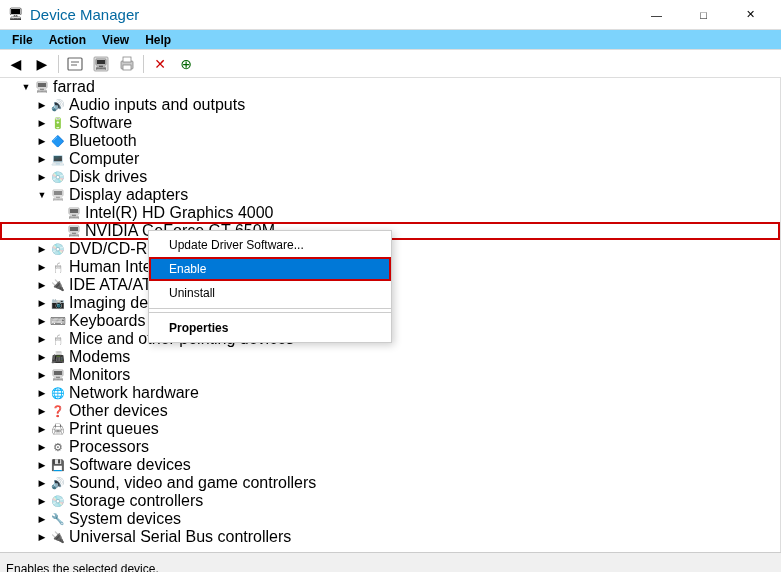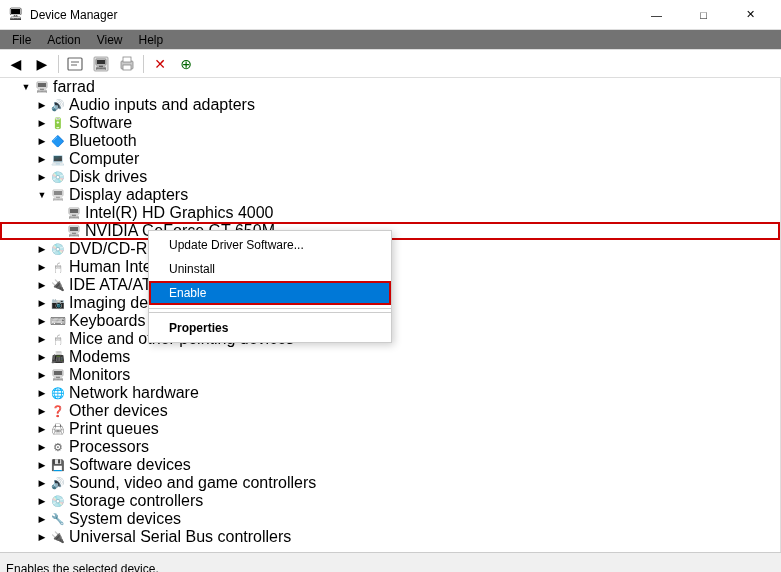--- a/index.html
+++ b/index.html
@@ -26,47 +26,48 @@
     .title-bar-left {
       display: flex;
       align-items: center;
       gap: 6px;
     }
     .title-bar-icon {
       width: 16px;
       height: 16px;
     }
     .title-bar-title {
-      font-size: 12px;
-      color: #000000;
+      font-size: 15px;
+      color: #0369a1;
     }
     .title-bar-controls {
       display: flex;
       gap: 2px;
     }
     .title-bar-btn {
       width: 45px;
       height: 20px;
       background: #fff;
       border: none;
       cursor: pointer;
       display: flex;
       align-items: center;
       justify-content: center;
       font-size: 11px;
     }
 
     
     .menu-bar {
-      background: #737373;
+      background: #7dd3fc;
       height: 20px;
       display: flex;
       align-items: center;
       padding: 0 4px;
       border-bottom: 1px solid #ddd;
+      font-weight: bold;
     }
     .menu-item {
       padding: 2px 8px;
       cursor: pointer;
       font-size: 12px;
     }
 
     
     .toolbar {
       background: #fff;
@@ -268,21 +269,21 @@
       <span class="tree-arrow">▼</span>
       <span class="tree-icon icon-computer">🖥</span>
       <span class="tree-label">farrad</span>
     </div>
 
     <div class="tree-item">
       <span class="tree-indent"></span>
       <span class="tree-indent"></span>
       <span class="tree-arrow">▶</span>
       <span class="tree-icon icon-sound">🔊</span>
-      <span class="tree-label">Audio inputs and adapters</span>
+      <span class="tree-label">Audio inputs and outputs</span>
     </div>
 
     <div class="tree-item">
       <span class="tree-indent"></span>
       <span class="tree-indent"></span>
       <span class="tree-arrow">▶</span>
       <span class="tree-icon icon-device">🔋</span>
       <span class="tree-label">Software</span>
     </div>
 
@@ -467,22 +468,22 @@
     <div class="tree-item">
       <span class="tree-indent"></span>
       <span class="tree-indent"></span>
       <span class="tree-arrow">▶</span>
       <span class="tree-icon icon-device">🔌</span>
       <span class="tree-label">Universal Serial Bus controllers</span>
     </div>
 
     <div class="context-menu">
       <span class="context-menu-item">Update Driver Software...</span>
+      <span class="context-menu-item highlighted">Enable</span>
       <span class="context-menu-item">Uninstall</span>
-      <span class="context-menu-item highlighted">Enable</span>
       <div class="context-menu-sep"></div>
       <div class="context-menu-sep"></div>
       <span class="context-menu-item bold">Properties</span>
     </div>
 
   </div>
 </div>
 
 <div class="status-bar">
   <span>Enables the selected device.</span>

